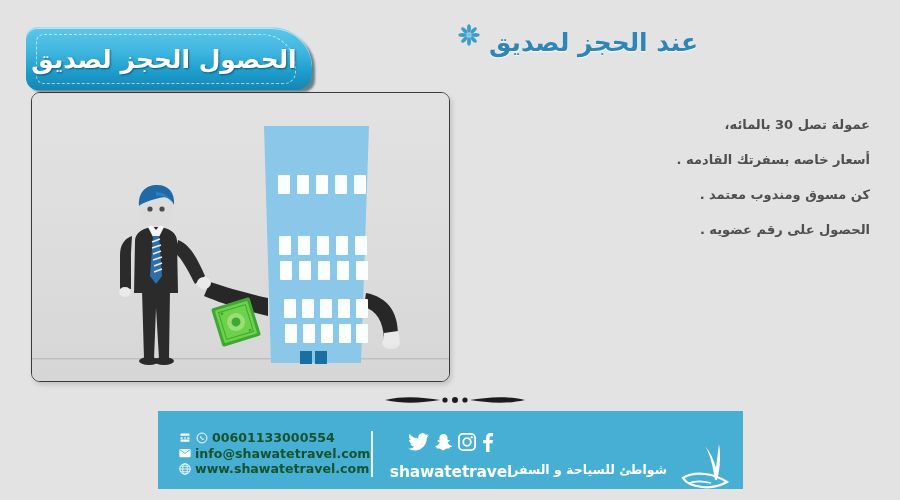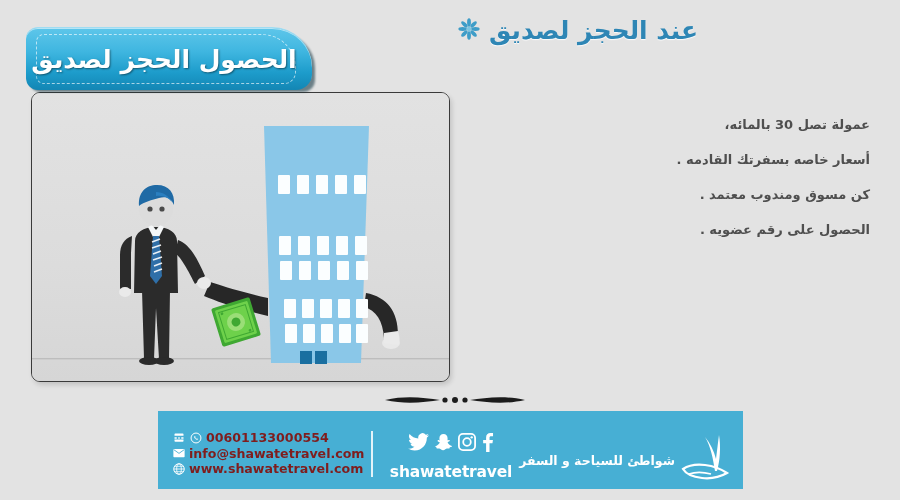--- a/index.html
+++ b/index.html
@@ -54,53 +54,53 @@
   #illus{position:absolute;left:0;top:0;width:417px;height:288px;}
 
   
   #heading{
     position:absolute;right:22px;top:16px;width:420px;
     text-align:right;direction:rtl;
     color:#2e86b5;font-size:25px;font-weight:700;
     text-shadow:0 1px 1px rgba(255,255,255,.9);
     display:flex;align-items:center;justify-content:flex-end;gap:9px;
   }
-  #heading-text{letter-spacing:.3px;}
+  #heading-text{letter-spacing:.3px;margin-top:12px;}
   #asterisk{display:inline-block;line-height:1;}
 
   #bullets{
     position:absolute;right:30px;top:118px;width:420px;
     text-align:right;direction:rtl;color:#4f4f4f;
   }
   .bullet{
     font-size:13px;font-weight:700;line-height:1.0;
     margin-bottom:22px;white-space:nowrap;letter-spacing:0px;
   }
 
   
   #ornament{position:absolute;left:385px;top:392px;width:140px;height:16px;}
 
   
   #footer{
     position:absolute;left:158px;top:411px;width:585px;height:78px;
     background:#47afd4;
   }
   #contact{
-    position:absolute;left:14px;top:19px;color:#7f1d1d;
+    position:absolute;left:20px;top:19px;color:#14532d;
     font-size:12.6px;font-weight:700;line-height:15.5px;white-space:nowrap;
   }
   .c-row{display:flex;align-items:center;gap:4px;}
   .c-ic{display:inline-flex;width:13px;height:13px;align-items:center;justify-content:center;}
   #footer-sep{
     position:absolute;left:213px;top:20px;width:2px;height:46px;background:rgba(255,255,255,.85);
   }
   #social{position:absolute;left:228px;top:22px;color:#fff;text-align:center;width:130px;}
   #social-icons{display:flex;gap:6px;align-items:center;justify-content:center;height:22px;}
   #social-handle{font-size:15.5px;font-weight:700;letter-spacing:-.2px;margin-top:8px;}
-  #logo{position:absolute;right:12px;top:22px;display:flex;align-items:center;gap:0;}
+  #logo{position:absolute;right:12px;top:31px;display:flex;align-items:center;gap:8px;}
   #logo-text{text-align:right;color:#ffffff;line-height:1.18;}
   #logo-ar{font-size:12.5px;font-weight:700;direction:rtl;}
   #logo-en{font-size:15px;font-weight:700;font-style:italic;letter-spacing:.2px;}
 </style>
 </head>
 <body>
 
 <div id="poster">
 
   <div id="card">

